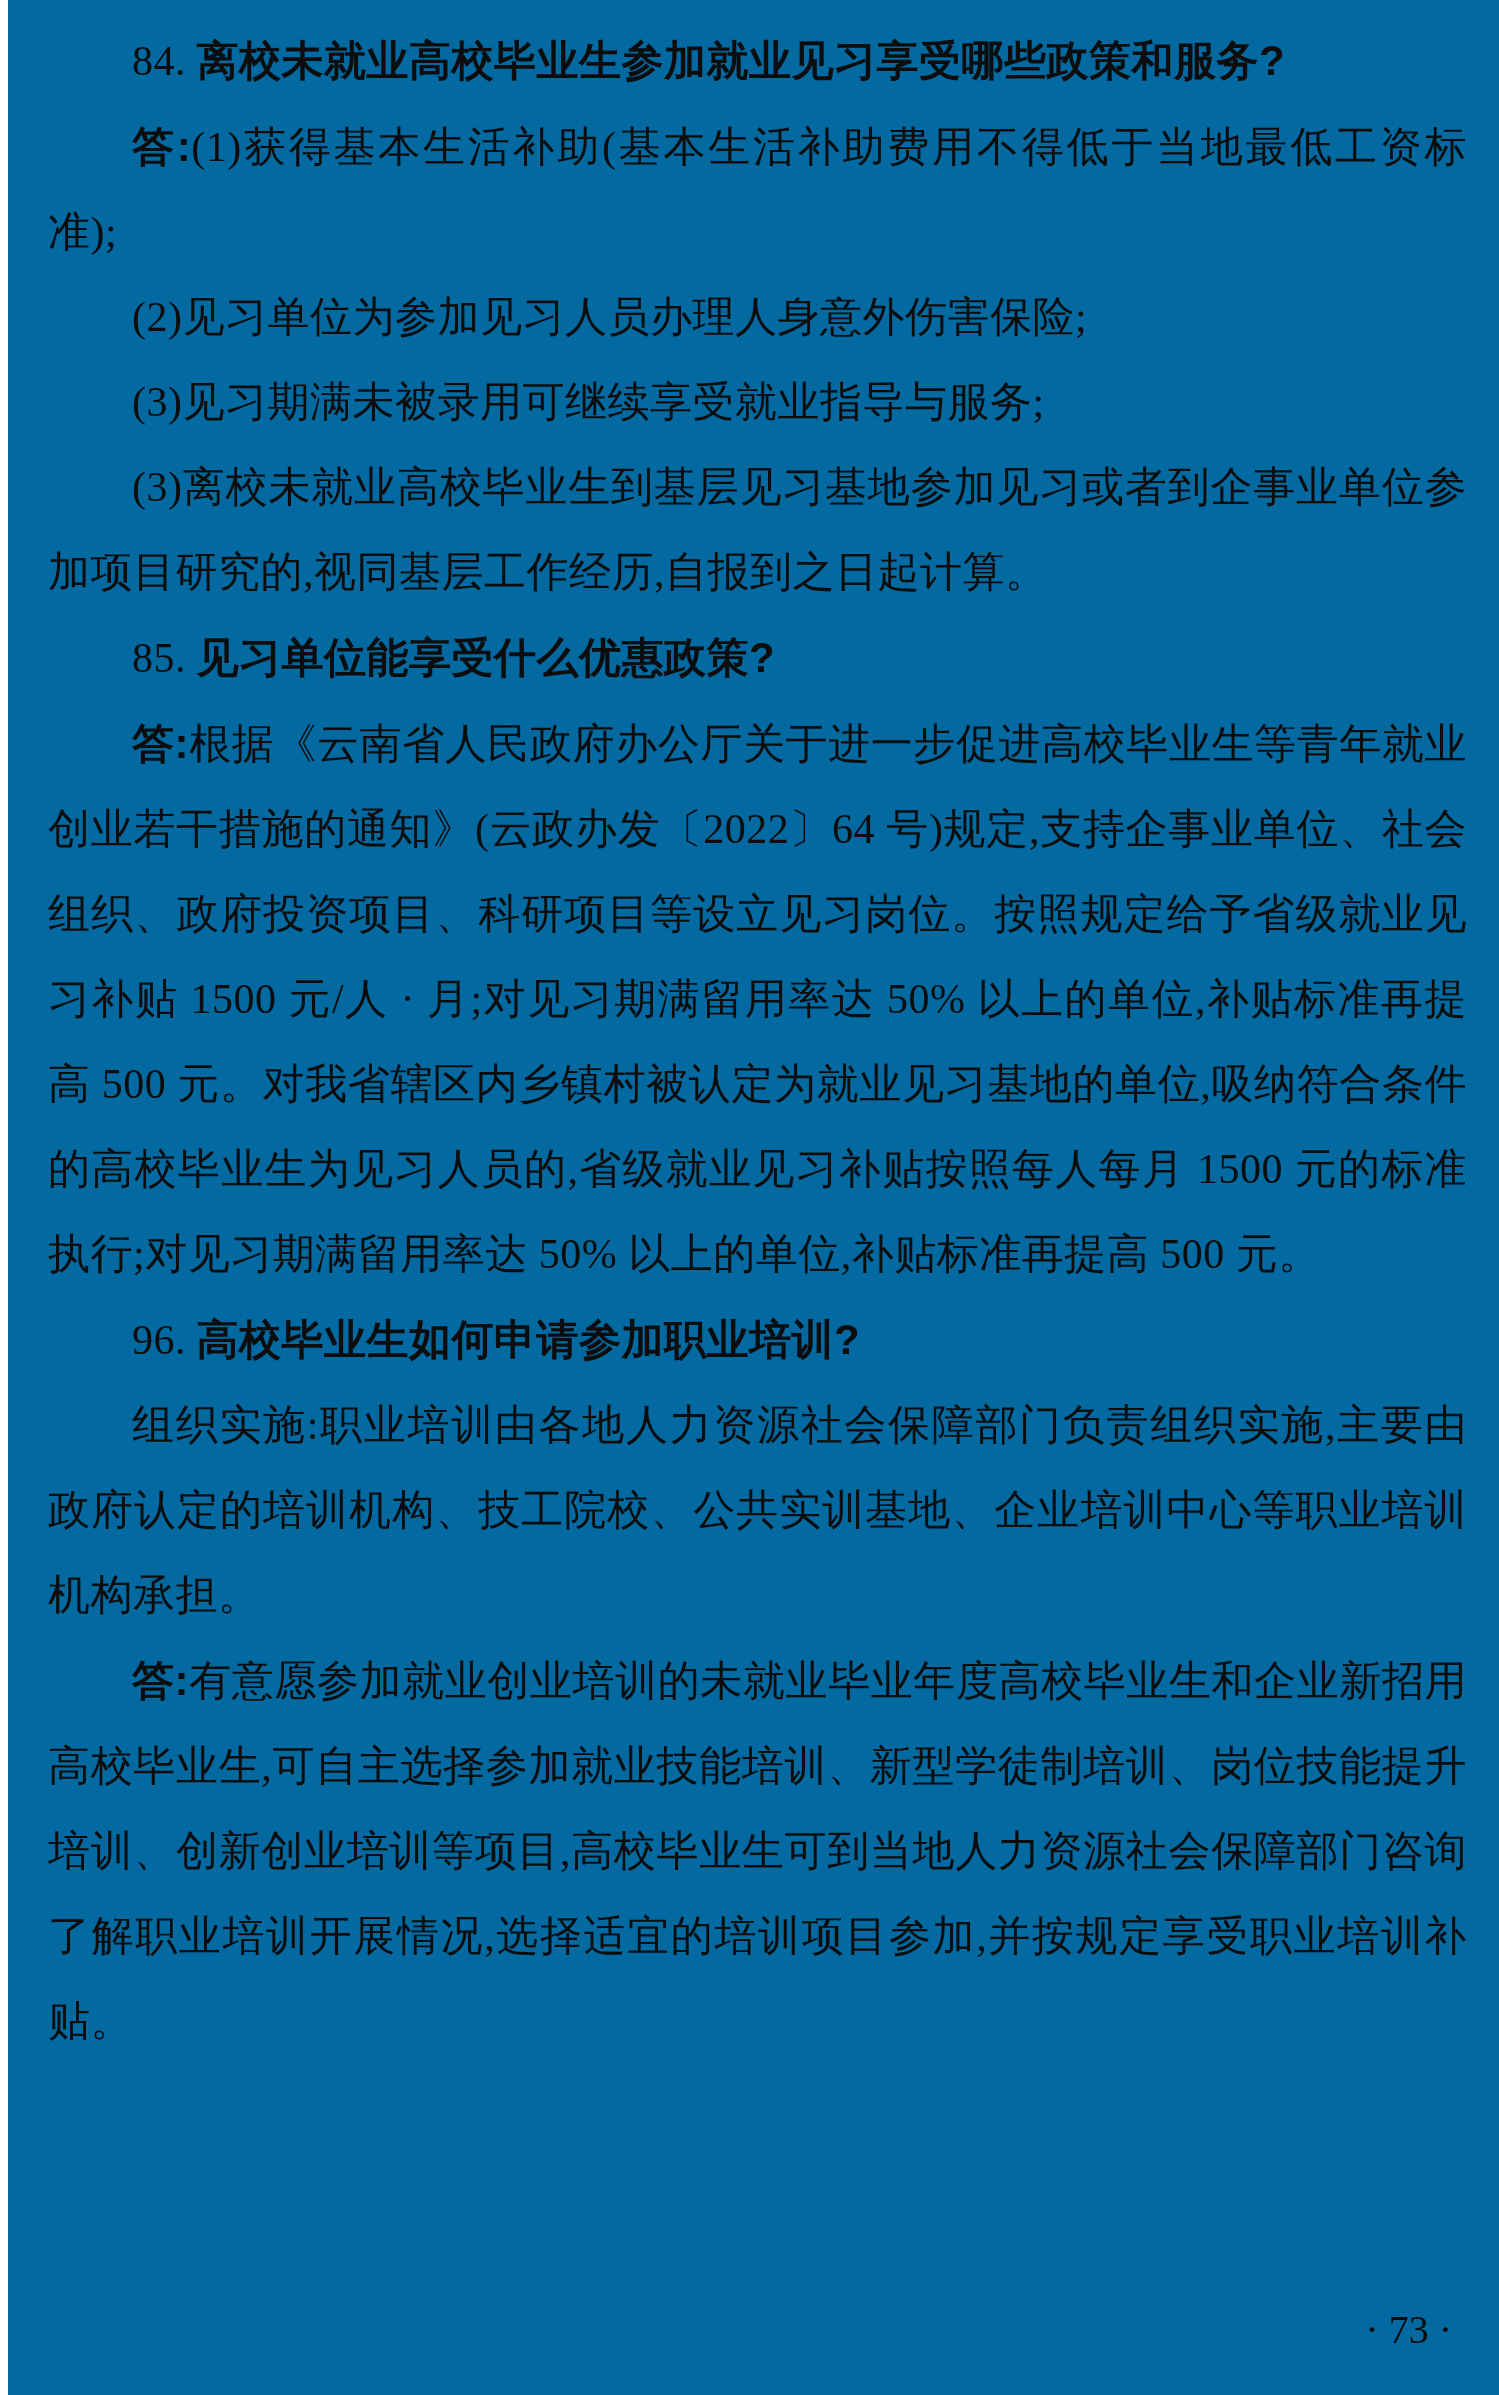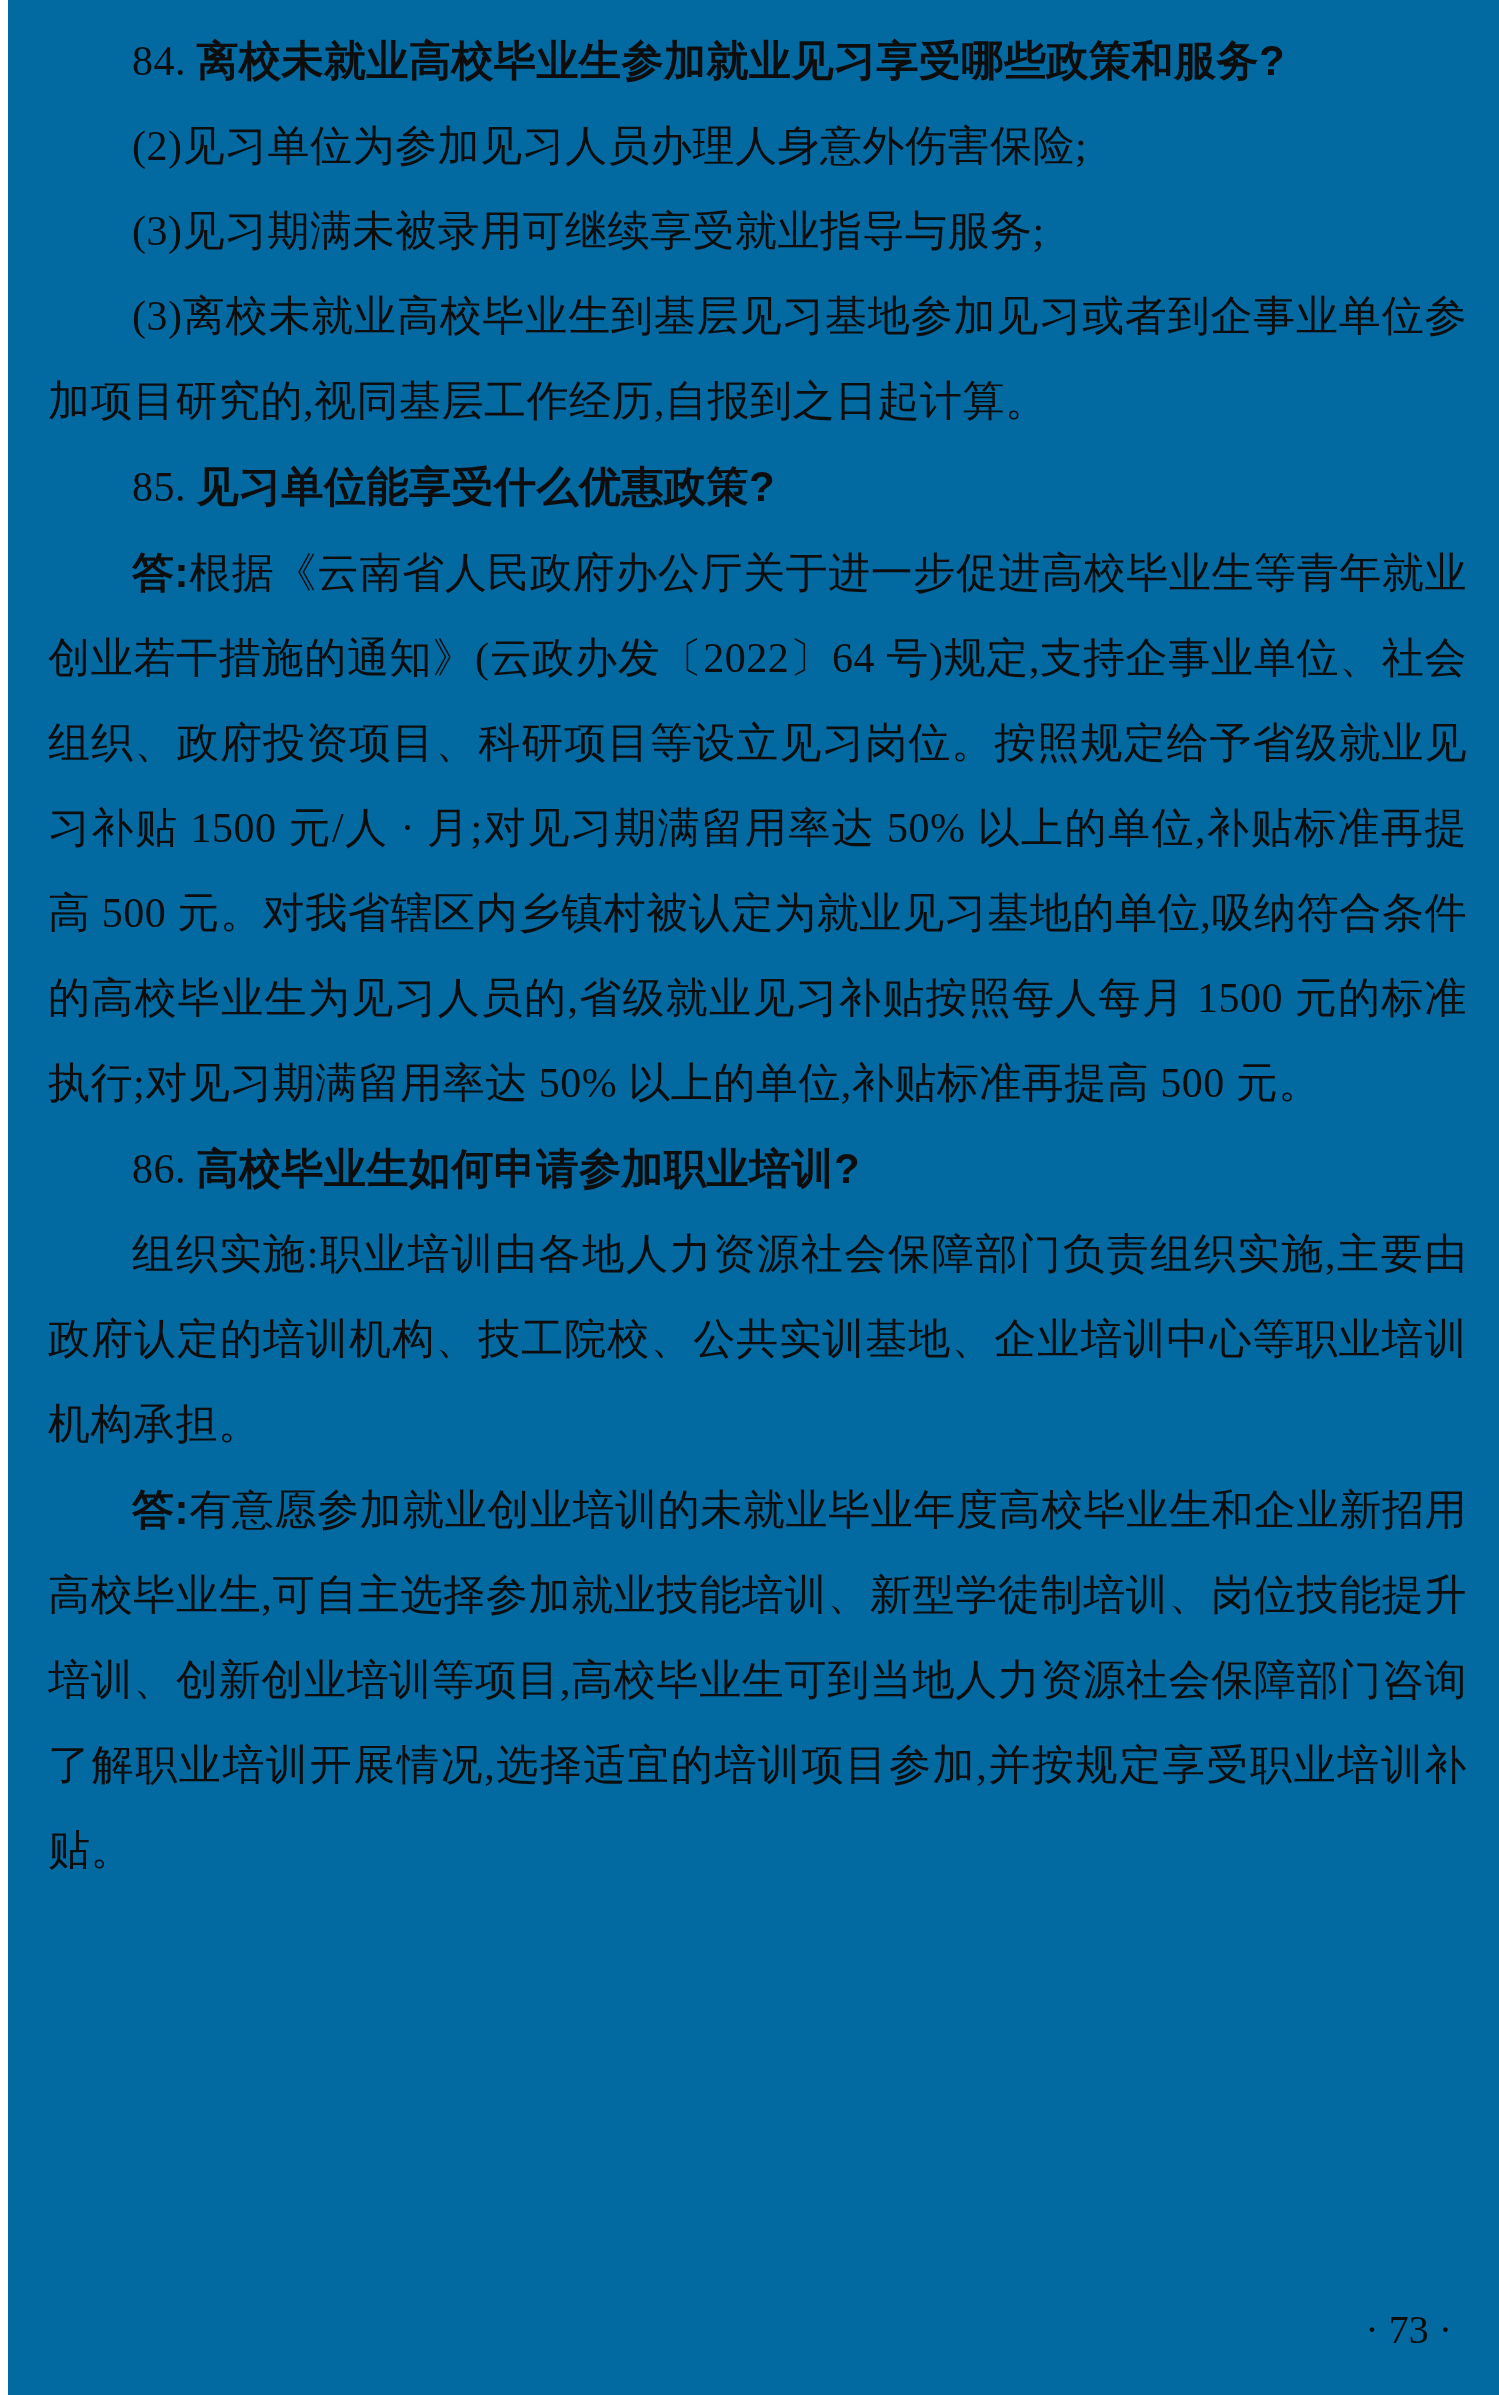--- a/index.html
+++ b/index.html
@@ -57,23 +57,24 @@
     color: #0d0d0d;
     white-space: nowrap;
   }
 </style>
 </head>
 <body>
 
 <div class="page" style="background: #0369a1; color: rgb(13, 13, 13); margin-left: 8px;">
   <div class="doc-body">
       <div class="block heading"><span class="q-num">84.</span><span class="q-title">离校未就业高校毕业生参加就业见习享受哪些政策和服务?</span></div>
+      <div class="block para"><span class="answer-prefix">答:</span><span>(1)获得基本生活补助(基本生活补助费用不得低于当地最低工资标准);</span></div>
       <div class="block para"><span>(2)见习单位为参加见习人员办理人身意外伤害保险;</span></div>
       <div class="block para"><span>(3)见习期满未被录用可继续享受就业指导与服务;</span></div>
       <div class="block para"><span>(3)离校未就业高校毕业生到基层见习基地参加见习或者到企事业单位参加项目研究的,视同基层工作经历,自报到之日起计算。</span></div>
       <div class="block heading"><span class="q-num">85.</span><span class="q-title">见习单位能享受什么优惠政策?</span></div>
       <div class="block para"><span class="answer-prefix">答:</span><span>根据《云南省人民政府办公厅关于进一步促进高校毕业生等青年就业创业若干措施的通知》(云政办发〔2022〕64 号)规定,支持企事业单位、社会组织、政府投资项目、科研项目等设立见习岗位。按照规定给予省级就业见习补贴 1500 元/人 · 月;对见习期满留用率达 50% 以上的单位,补贴标准再提高 500 元。对我省辖区内乡镇村被认定为就业见习基地的单位,吸纳符合条件的高校毕业生为见习人员的,省级就业见习补贴按照每人每月 1500 元的标准执行;对见习期满留用率达 50% 以上的单位,补贴标准再提高 500 元。</span></div>
-      <div class="block heading"><span class="q-num">86.</span><span class="q-title">高校毕业生如何申请参加职业培训?</span></div>
+      <div class="block heading"><span class="q-num">96.</span><span class="q-title">高校毕业生如何申请参加职业培训?</span></div>
       <div class="block para"><span>组织实施:职业培训由各地人力资源社会保障部门负责组织实施,主要由政府认定的培训机构、技工院校、公共实训基地、企业培训中心等职业培训机构承担。</span></div>
       <div class="block para"><span class="answer-prefix">答:</span><span>有意愿参加就业创业培训的未就业毕业年度高校毕业生和企业新招用高校毕业生,可自主选择参加就业技能培训、新型学徒制培训、岗位技能提升培训、创新创业培训等项目,高校毕业生可到当地人力资源社会保障部门咨询了解职业培训开展情况,选择适宜的培训项目参加,并按规定享受职业培训补贴。</span></div>
     </div>
   <div class="page-number">· 73 ·</div>
 </div>
 
 </body></html>

